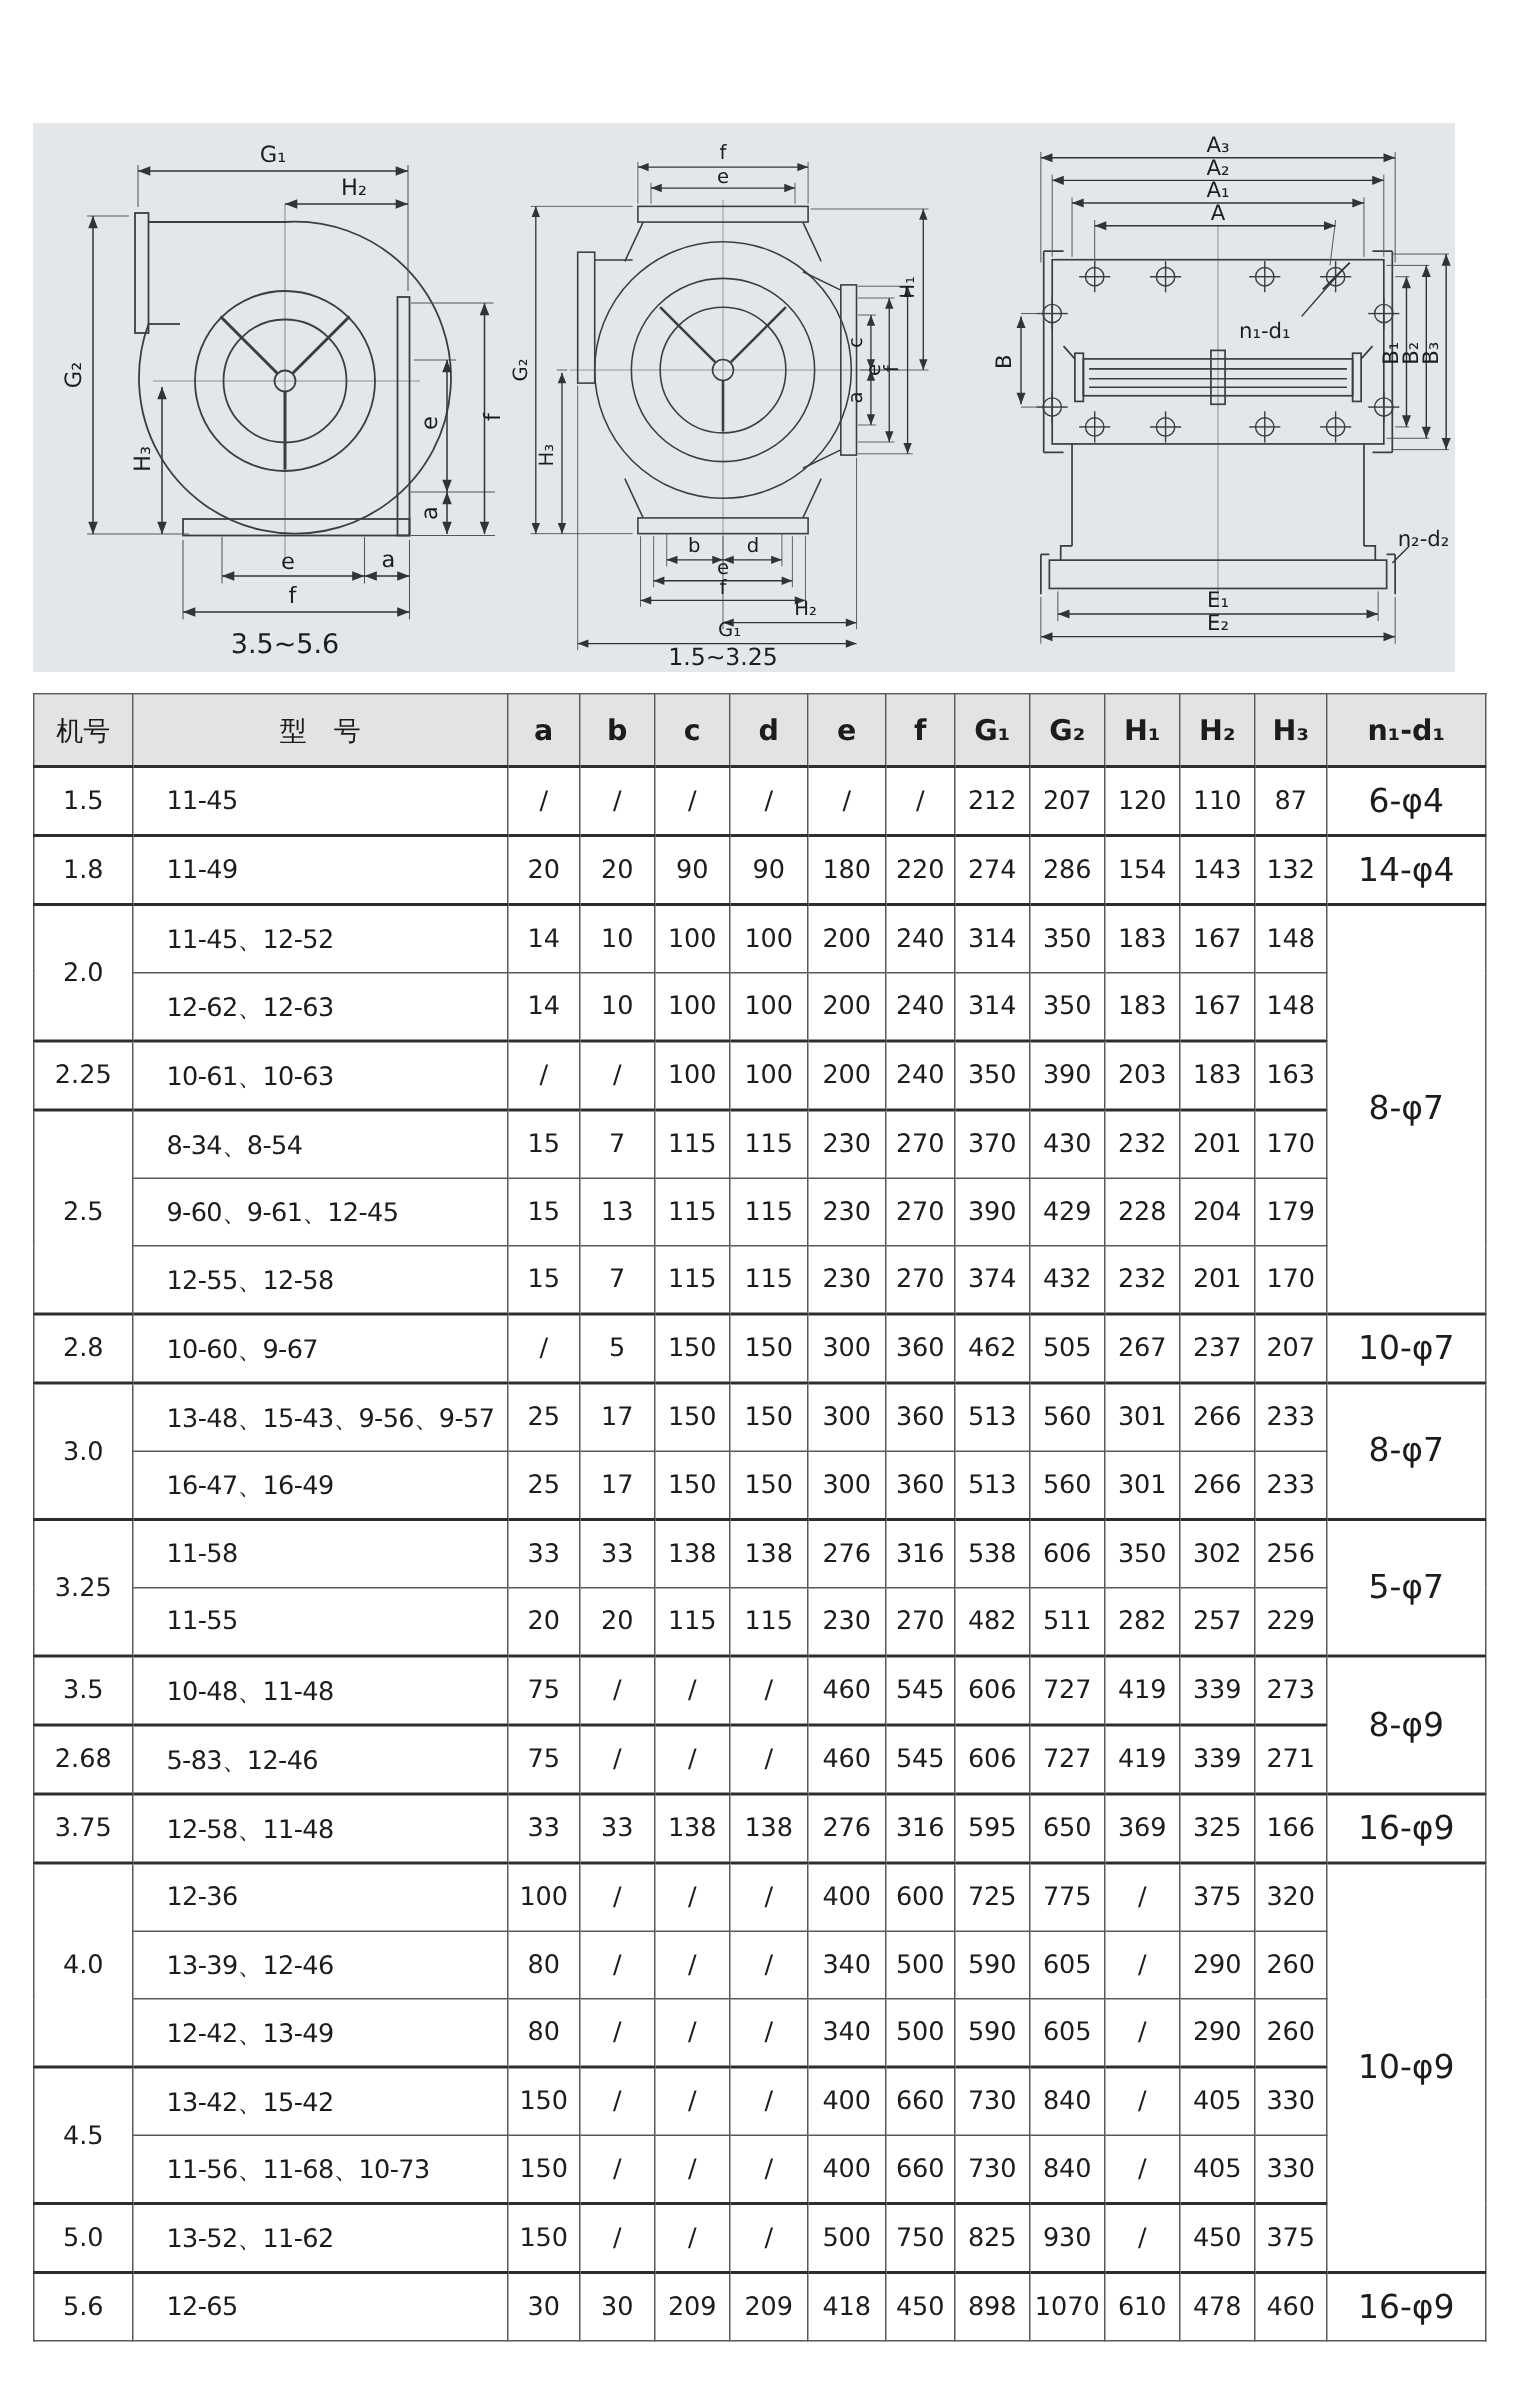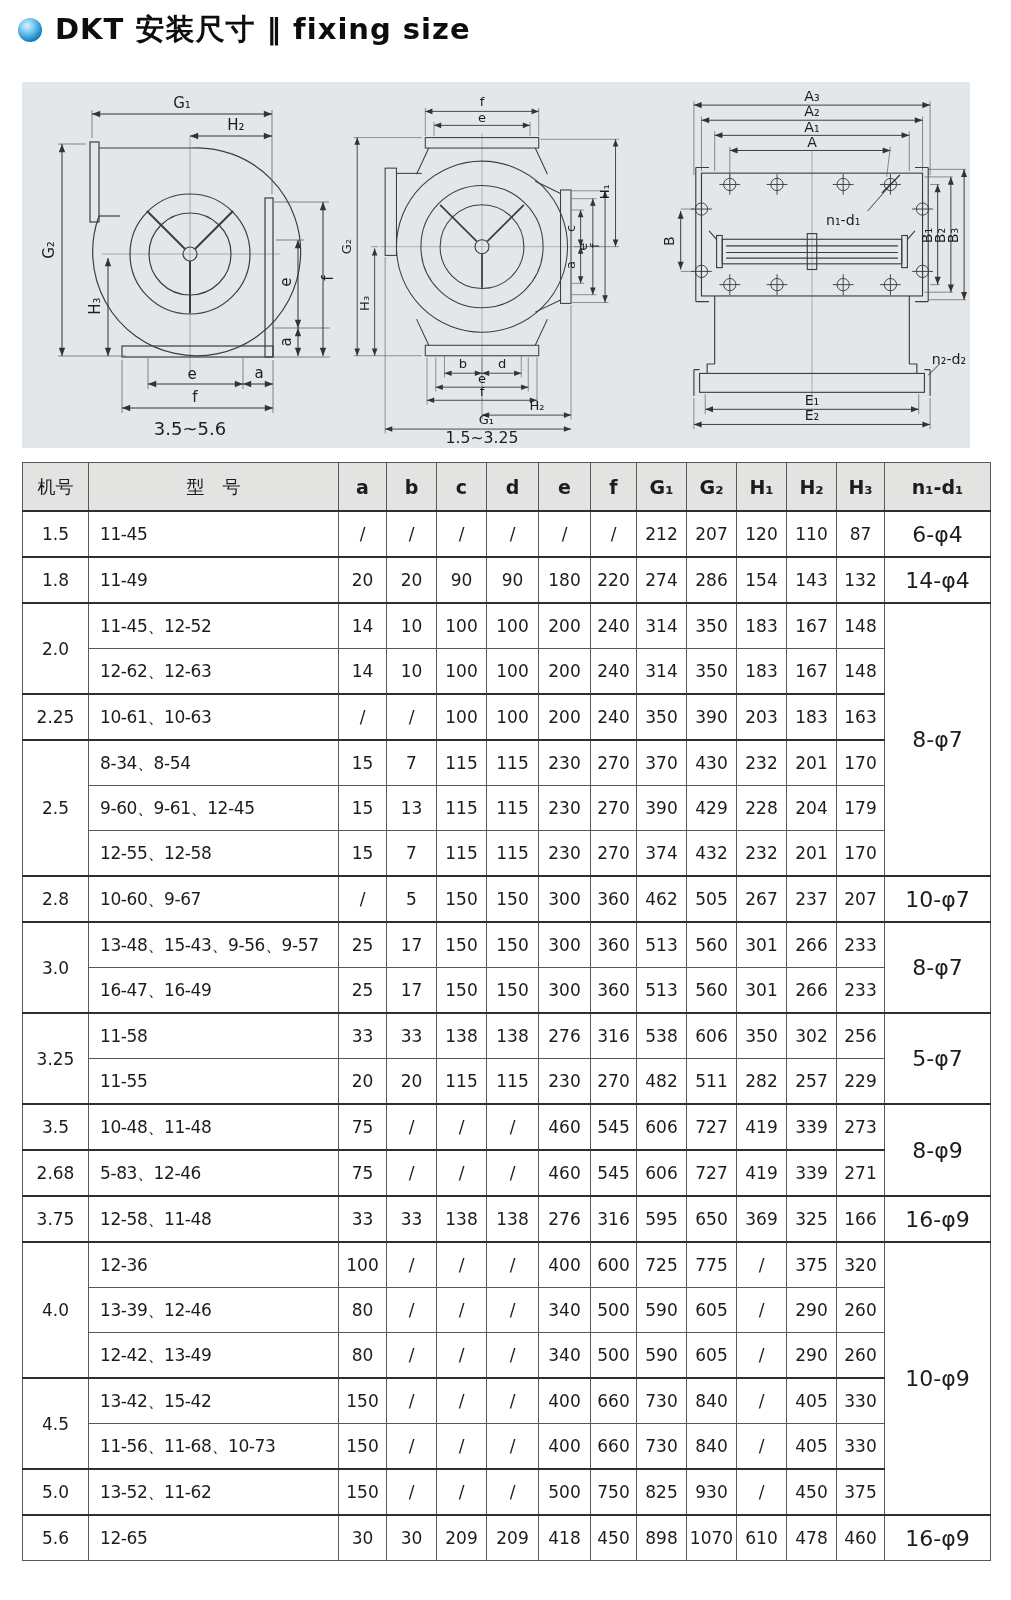--- a/index.html
+++ b/index.html
@@ -27,34 +27,30 @@
 
   
   table.tbl{position:absolute;left:22px;top:462px;width:968px;border-collapse:collapse;
             table-layout:fixed;border:1px solid #fca5a5;}
   .tbl th,.tbl td{border:1px solid #585858;text-align:center;padding:0;color:#1c1c1c;
             overflow:hidden;white-space:nowrap;}
   .tbl thead th{background:#e3e4e2;height:47px;font-size:19px;font-weight:bold;
             border-bottom:2px solid #2e2e2e;}
   .tbl thead th.cn{font-weight:normal;font-size:18px;}
   .tbl tbody td{height:44px;font-size:17px;background:#ffffff;}
-  .tbl td.model{text-align:left;padding-left:11px;letter-spacing:-0.4px;}
+  .tbl td.model{text-align:left;padding-left:22px;letter-spacing:-0.4px;}
   .tbl td.size{font-size:17px;margin-top:28px;}
   .tbl td.hole{font-size:22px;margin-top:12px;}
   .tbl tr.gs td{border-top:2px solid #2e2e2e;}
 </style>
 </head>
 <body>
 
 <div class="page">
 
-  <div class="title-row">
-    <div class="bullet"></div>
-    <div class="title">DKT 安装尺寸 ‖ fixing size</div>
-  </div>
 
   <div class="panel">
 
     <svg class="dwg dwg1" width="300" height="350" viewBox="0 0 300 350">
       <defs>
         <marker id="aL" viewBox="0 0 10 8" markerWidth="10" markerHeight="8" refX="9" refY="4" orient="auto-start-reverse">
           <path d="M0.8,0.8 L9,4 L0.8,7.2 Z" fill="#333"></path>
         </marker>
       </defs>
 

